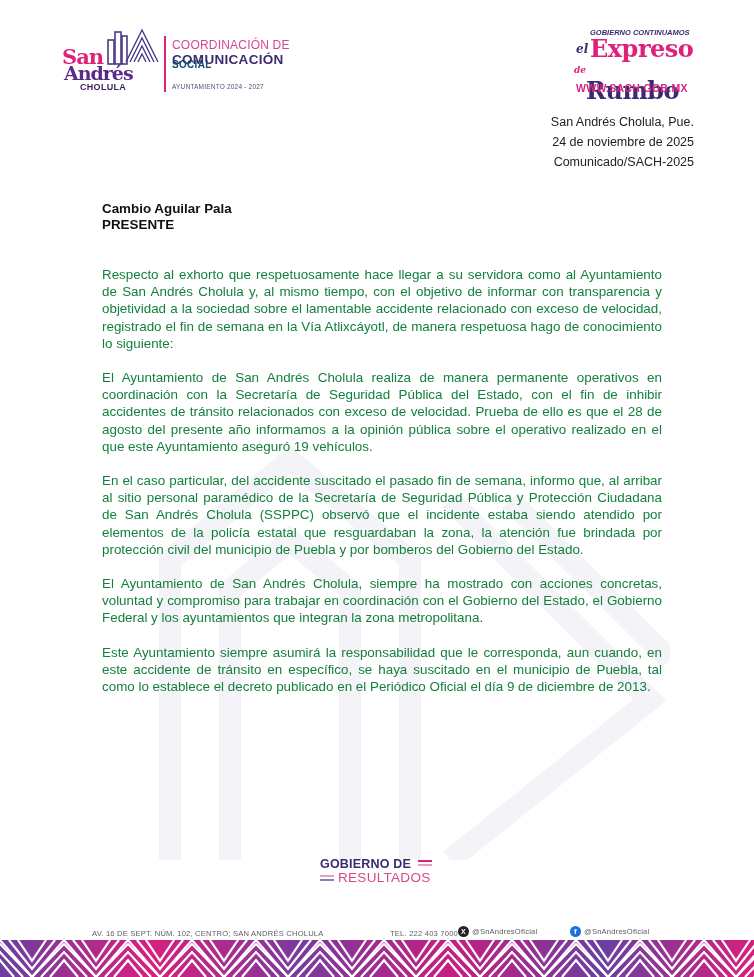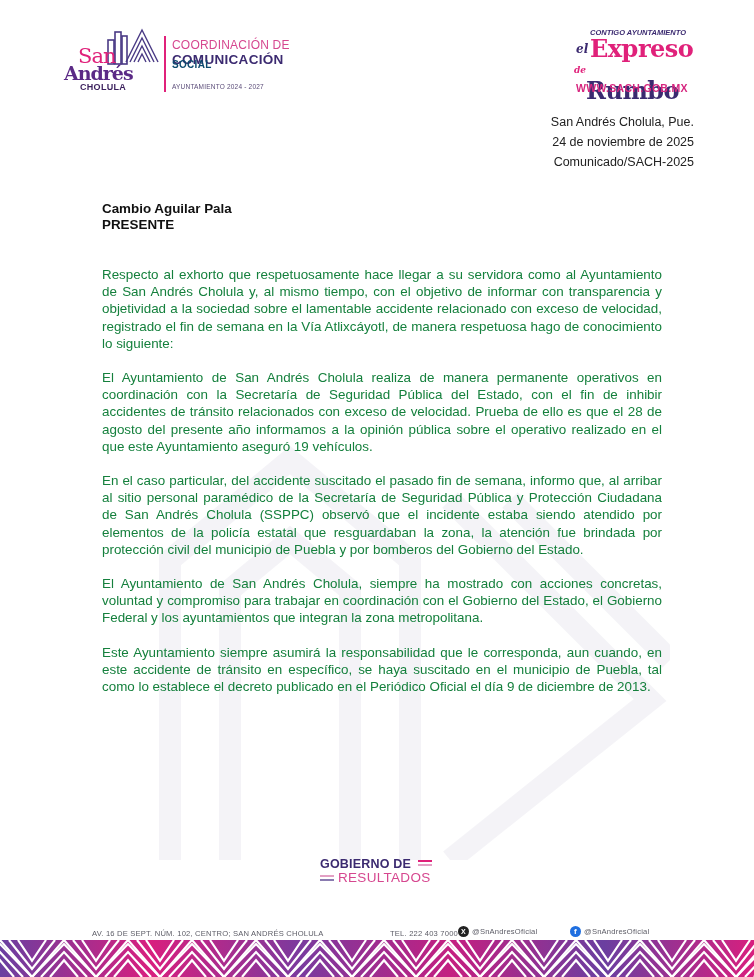--- a/index.html
+++ b/index.html
@@ -7,21 +7,21 @@
     width: 754px; height: 977px; position: relative; overflow: hidden;
     background: #ffffff; font-family: "Liberation Sans", sans-serif; color: #1a1a1a;
   }
   .watermark {
     position: absolute; left: 150px; top: 440px; width: 520px; height: 420px;
     opacity: 0.05; pointer-events: none;
   }
   
   .logo-left { position: absolute; left: 58px; top: 26px; width: 250px; height: 70px; }
   .logo-mark { position: absolute; left: 0; top: 0; width: 102px; height: 68px; }
-  .sa-san { position: absolute; left: 20px; top: 18px; font-family: "DejaVu Serif", serif; font-weight: normal; font-size: 21px; color: #e0217a; letter-spacing: -1px; }
+  .sa-san { position: absolute; left: 4px; top: 18px; font-family: "DejaVu Serif", serif; font-weight: bold; font-size: 21px; color: #e0217a; letter-spacing: -1px; }
   .sa-andres { position: absolute; left: 6px; top: 36px; font-family: "DejaVu Serif", serif; font-weight: bold; font-size: 19px; color: #5b2a86; letter-spacing: -1px; }
   .sa-cholula { position: absolute; left: 22px; top: 56px; font-weight: bold; font-size: 9px; color: #3a1f5c; letter-spacing: 0.3px; }
   .sa-skyline { position: absolute; left: 46px; top: 0; width: 56px; height: 40px; }
   .logo-divider { position: absolute; left: 106px; top: 10px; width: 2px; height: 56px; background: #e0217a; }
   .coord-1 { position: absolute; left: 114px; top: 12px; font-size: 12px; color: #d6478f; letter-spacing: 0.2px; }
   .coord-2 { position: absolute; left: 114px; top: 26px; font-size: 13.5px; font-weight: bold; color: #3b2a70; letter-spacing: 0.3px; }
   .coord-3 { position: absolute; left: 114px; top: 33px; font-size: 10px; font-weight: bold; color: #0c4a6e; letter-spacing: 0.3px; }
   .coord-4 { position: absolute; left: 114px; top: 57px; font-size: 6.5px; color: #5a4b78; letter-spacing: 0.2px; }
 
   .logo-right { position: absolute; left: 572px; top: 28px; width: 130px; height: 70px; }
@@ -96,21 +96,21 @@
     <span class="sa-cholula">CHOLULA</span>
   </div>
   <div class="logo-divider"></div>
   <span class="coord-1">COORDINACIÓN DE</span>
   <span class="coord-2">COMUNICACIÓN</span>
   <span class="coord-3">SOCIAL</span>
   <span class="coord-4">AYUNTAMIENTO 2024 - 2027</span>
 </div>
 
 <div class="logo-right">
-  <span class="cr-1">CONTIGO AYUNTAMIENTO</span>
+  <span class="cr-1">GOBIERNO CONTINUAMOS</span>
   <span class="cr-el">el</span>
   <span class="cr-cambio">Expreso</span>
   <span class="cr-de">de</span>
   <span class="cr-rumbo">Rumbo</span>
   <span class="cr-web">WWW.SACH.GOB.MX</span>
 </div>
 
 <div class="dateline">
   <div>San Andrés Cholula, Pue.</div>
   <div>24 de noviembre de 2025</div>

